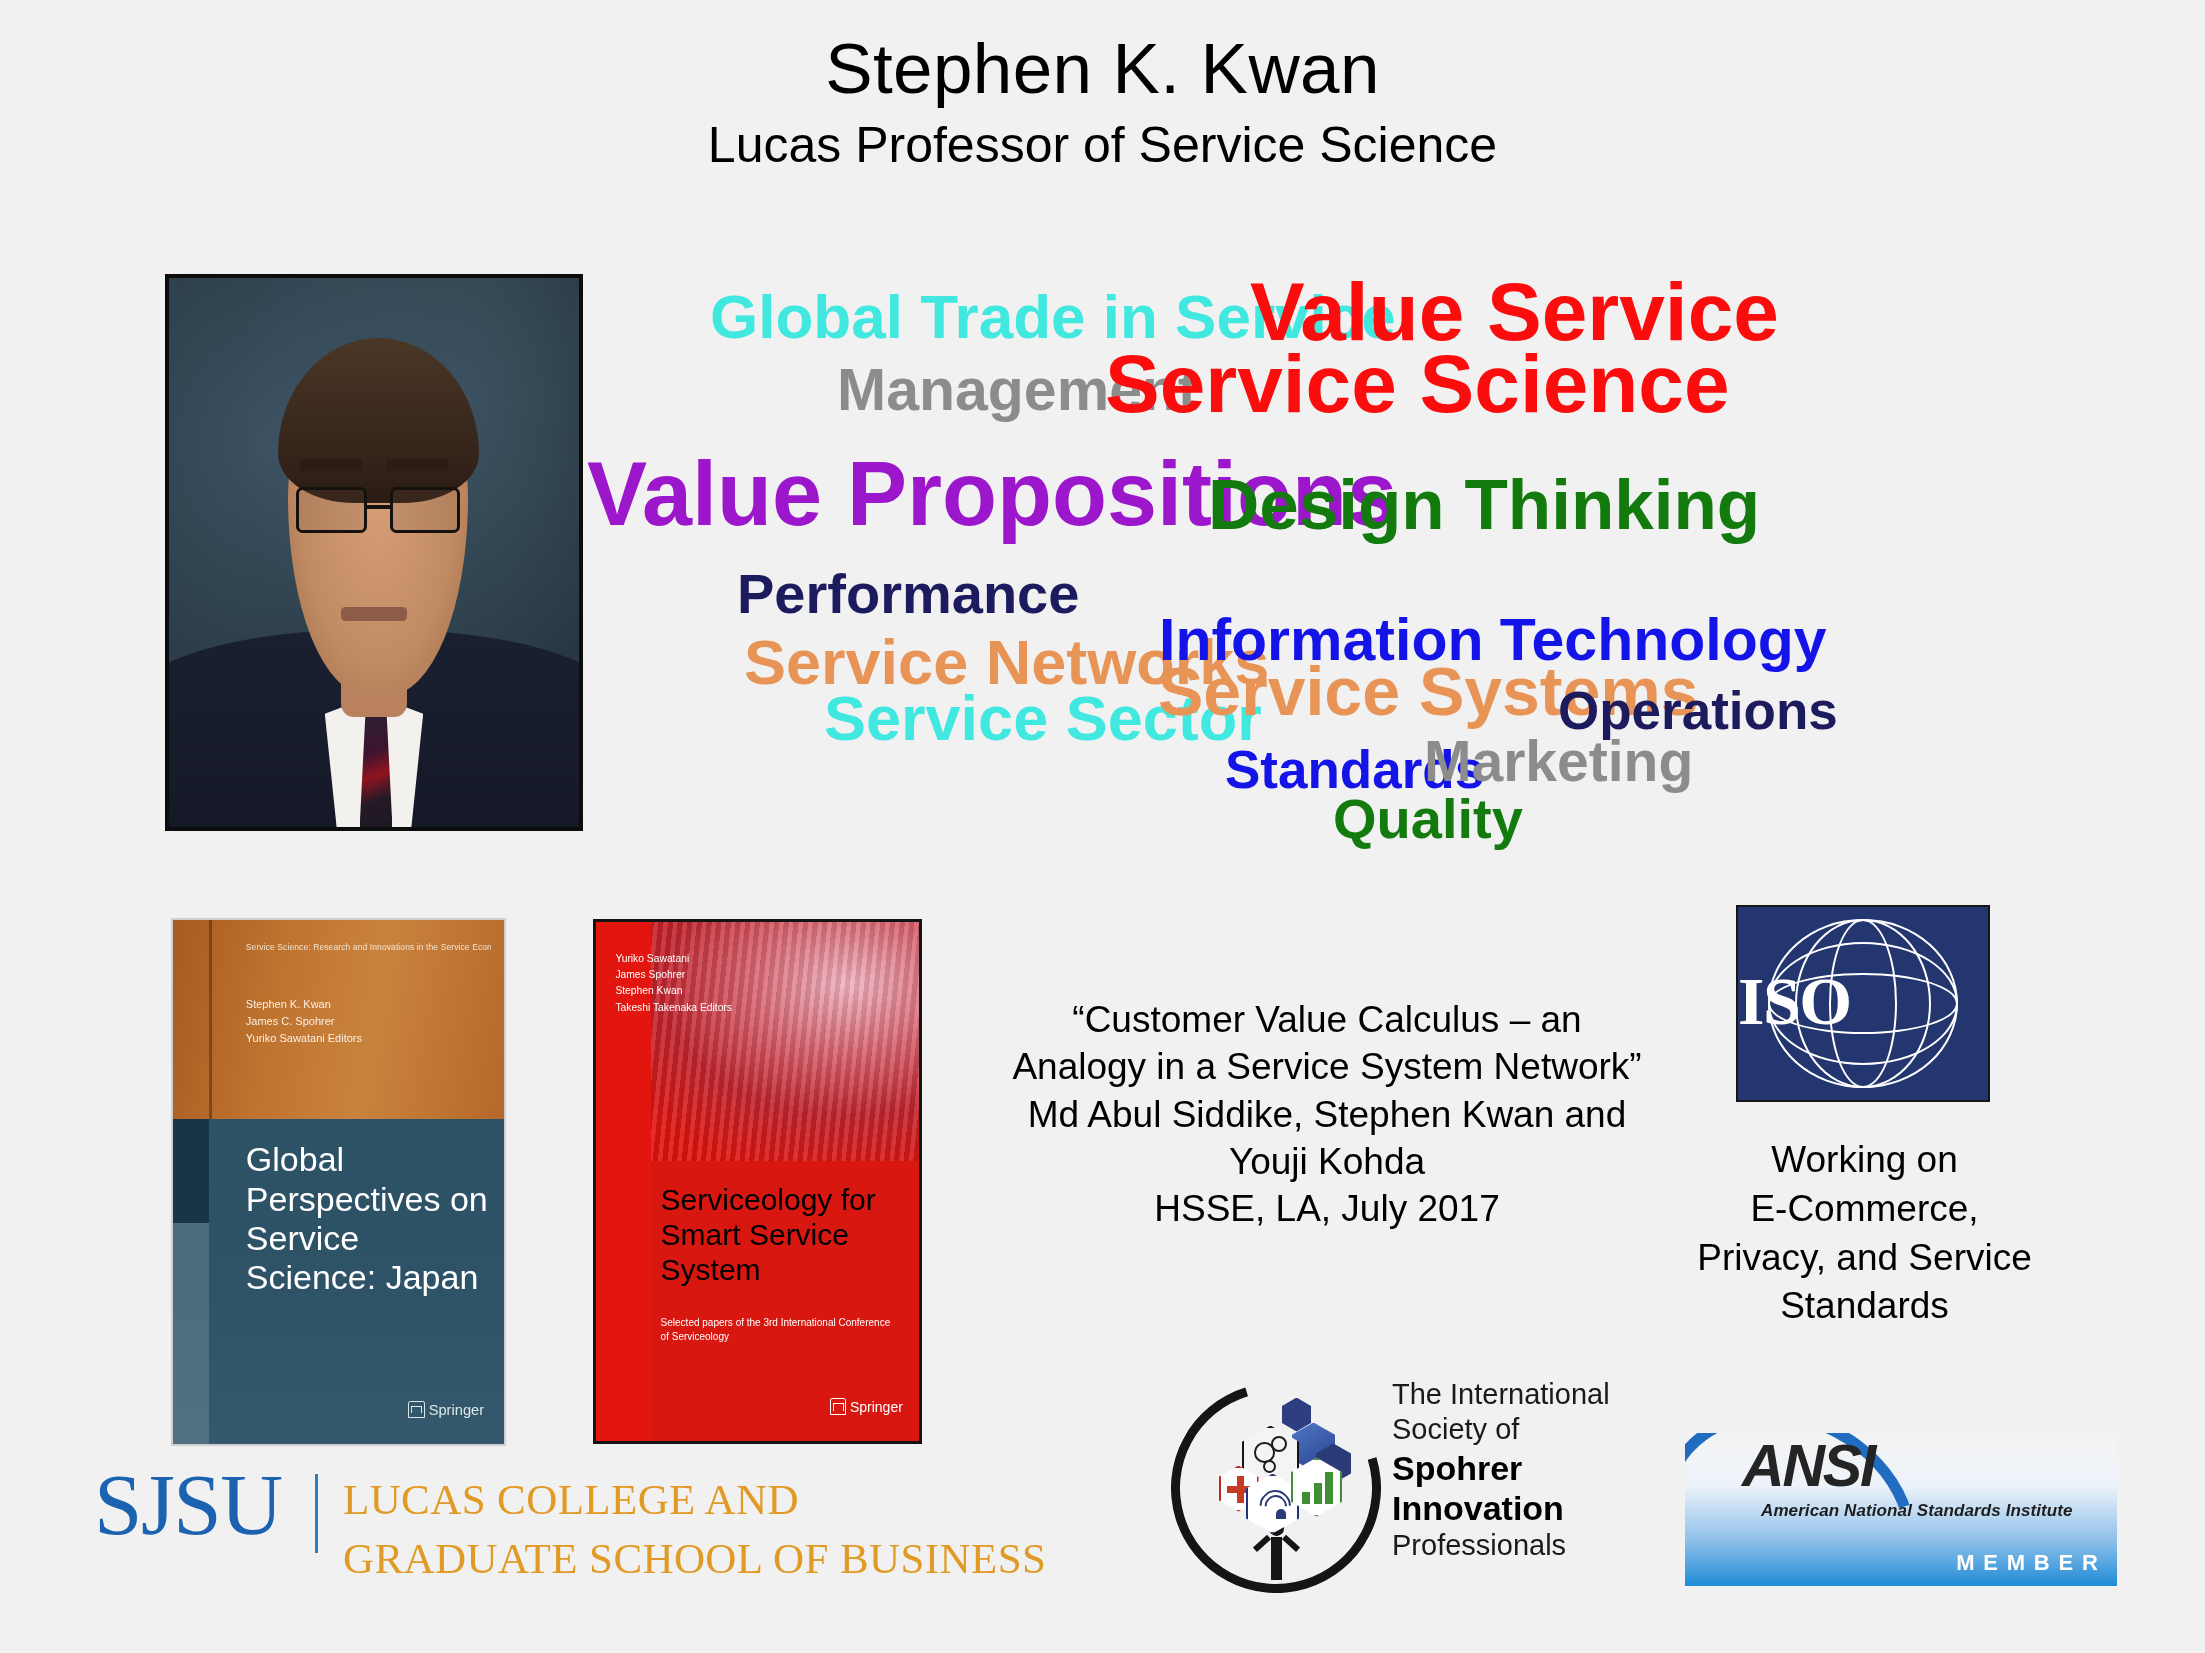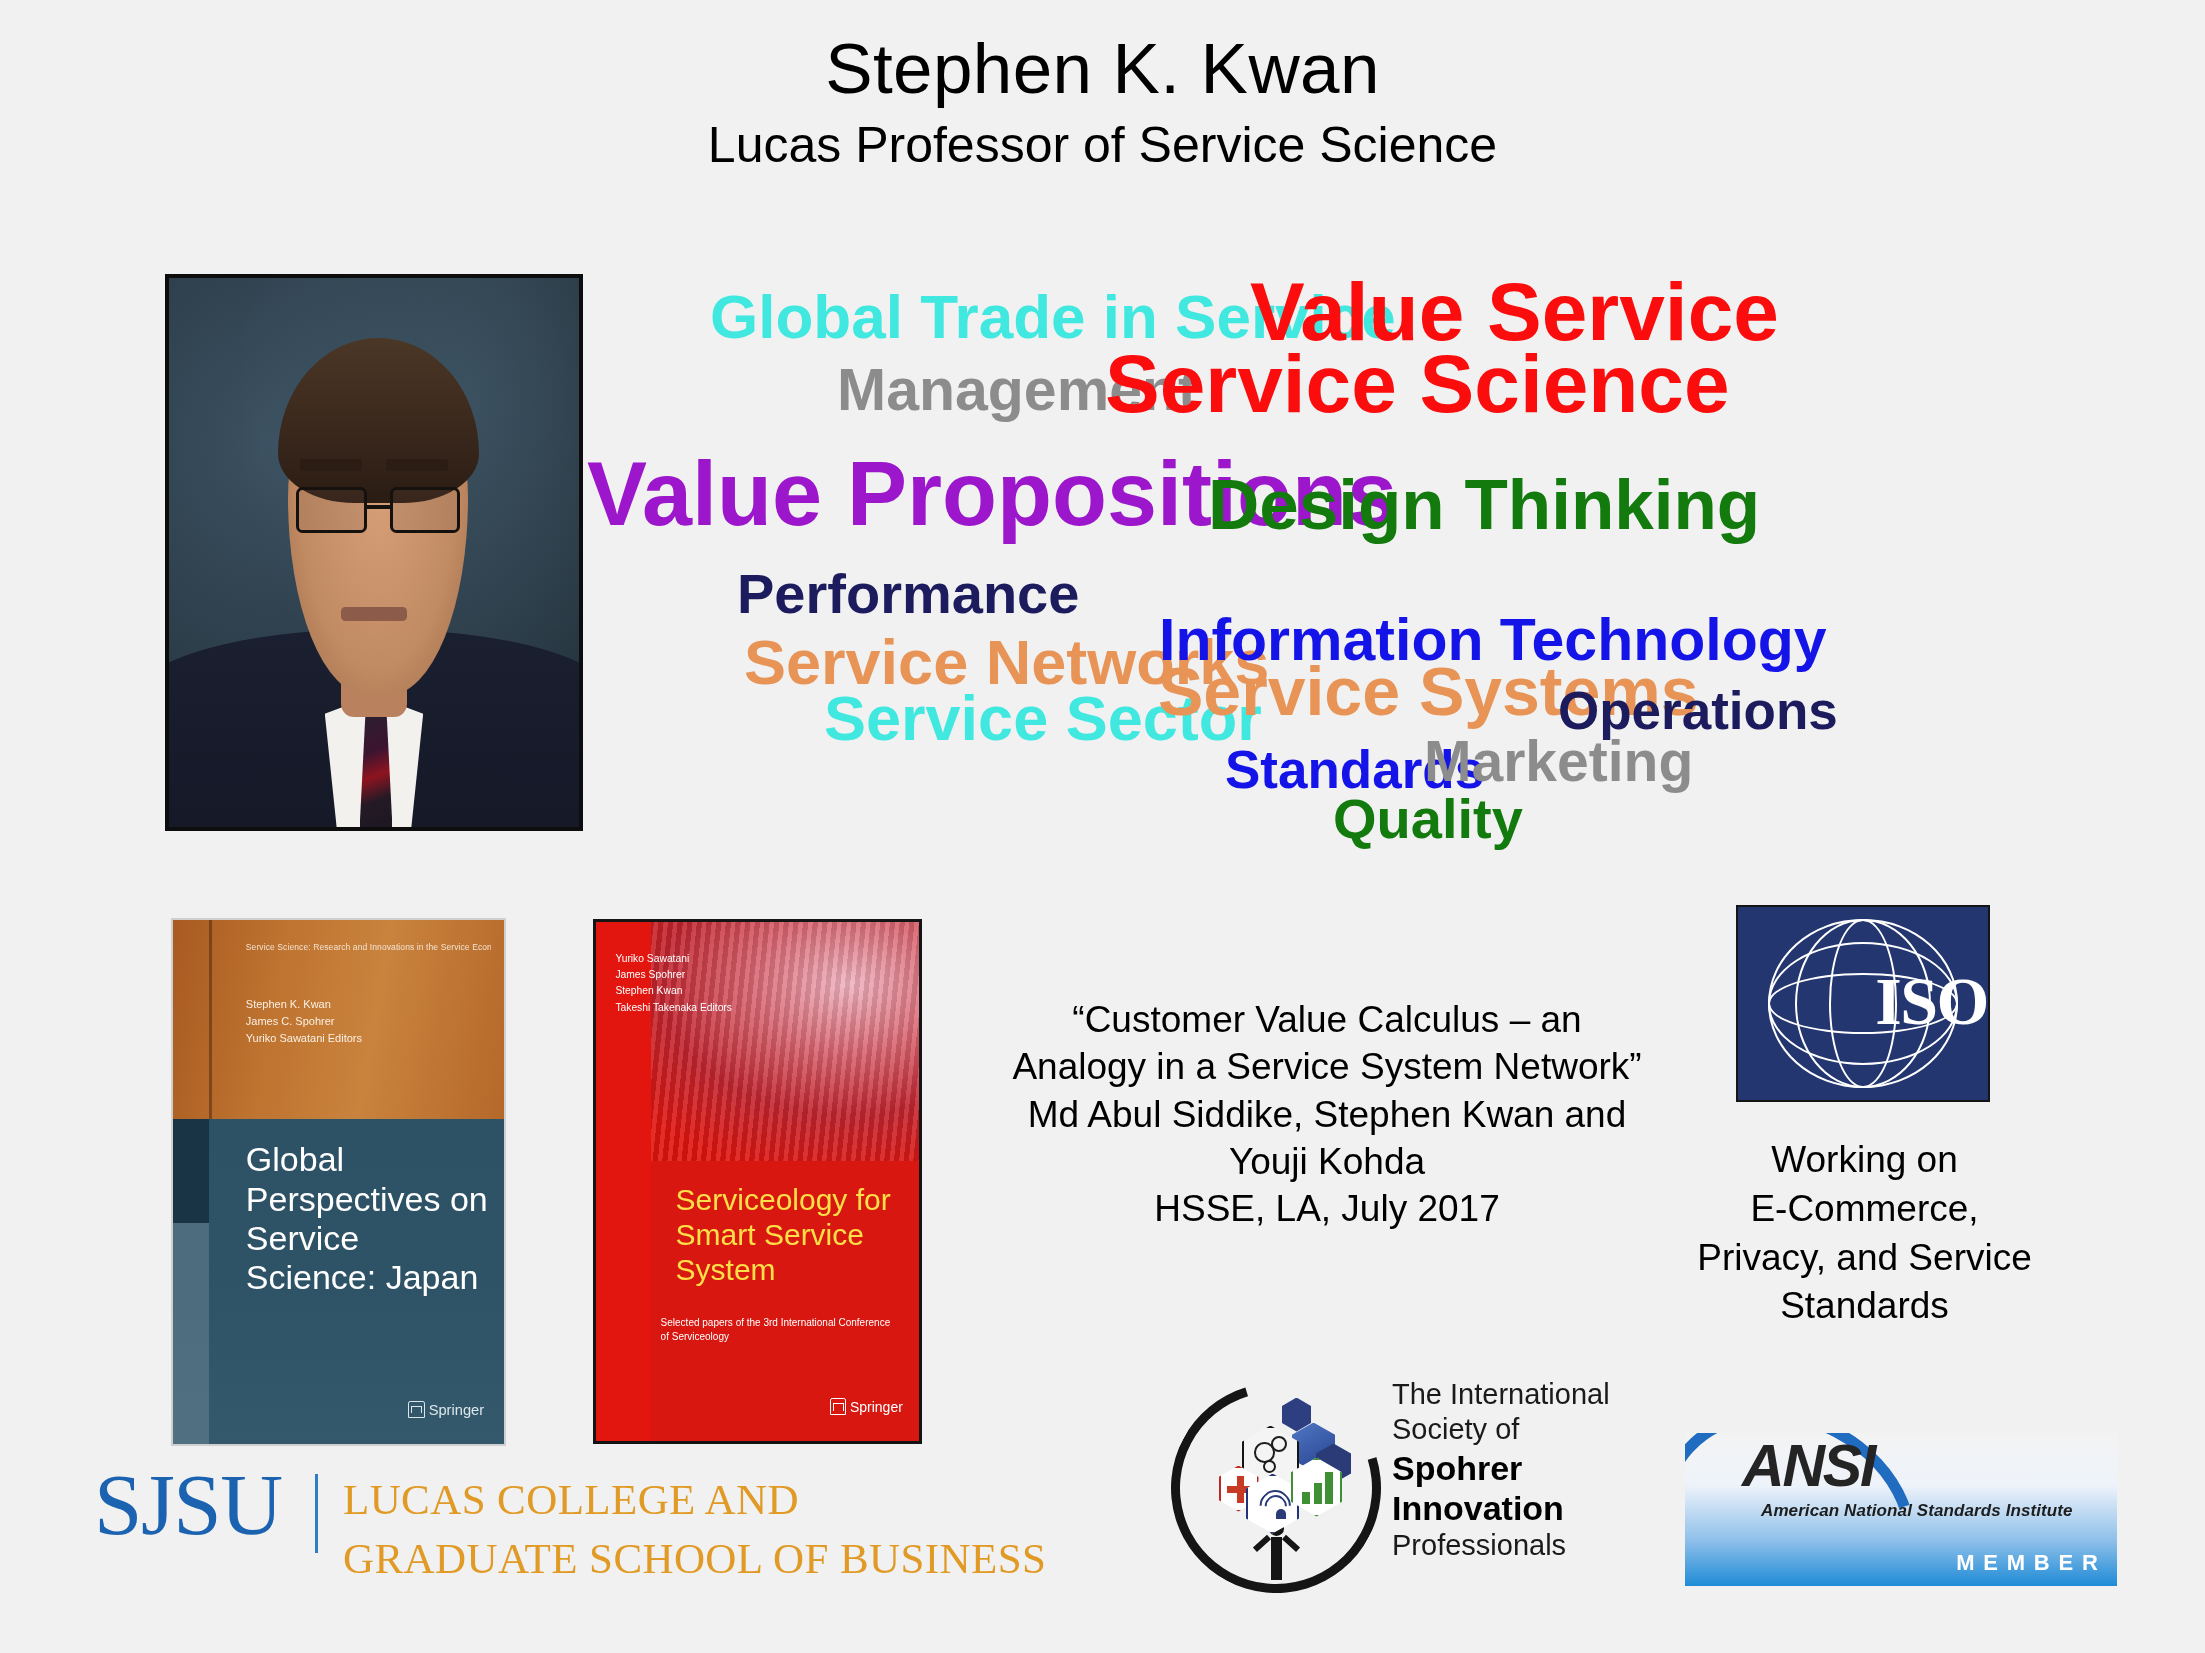--- a/index.html
+++ b/index.html
@@ -118,41 +118,41 @@
     position:absolute;left:593px;top:919px;width:329px;height:525px;
     border:3.7px solid #141414;box-sizing:border-box;overflow:hidden;background:#e2150f;
   }
   .b2-wave{position:absolute;left:0;top:0;width:100%;height:46%;
     background:
       repeating-linear-gradient(96deg, rgba(255,255,255,.10) 0 4.4px, rgba(0,0,0,.10) 4.4px 9.6px),
       radial-gradient(ellipse at 78% 26%, #f0b5c2 0%, #d8646f 28%, #c22630 52%, #e2150f 78%);}
   .b2-left{position:absolute;left:0;top:0;width:17%;height:56%;background:#e2150f;}
   .b2-panel{position:absolute;left:17%;top:46%;width:83%;height:54%;background:#d81711;}
   .b2-auth{position:absolute;left:6%;top:5.5%;width:62%;color:#fff;font-size:10.3px;line-height:1.6;}
-  .b2-title{position:absolute;left:20%;top:50%;width:76%;color:#fde047;font-size:30px;line-height:1.17;font-weight:400;margin-left:15px;}
+  .b2-title{position:absolute;left:20%;top:50%;width:76%;color:#000000;font-size:30px;line-height:1.17;font-weight:400;}
   .b2-sub{position:absolute;left:20%;top:76%;width:74%;color:#fff;font-size:10px;line-height:1.35;}
   .b2-spr{position:absolute;right:5%;bottom:5%;color:#fff;font-size:14px;}
   .spr-logo.w2{border-color:#fff;}
   .spr-logo.w2:after{border-color:#fff;}
 
   
   .center-text{
     position:absolute;left:985px;top:996px;width:684px;text-align:center;
     font-size:37px;line-height:1.28;color:#000;
   }
 
   
   .iso-box{
     position:absolute;left:1736px;top:905px;width:254px;height:197px;
     background:#23366f;border:2.9px solid #151515;box-sizing:border-box;
   }
   .iso-globe{position:absolute;inset:6% 12%;}
   .iso-globe .ell{position:absolute;border:2.2px solid #fff;border-radius:50%;box-sizing:border-box;}
   .iso-text{
-    position:absolute;left:0;right:0;top:31%;text-align:right;
+    position:absolute;left:0;right:0;top:31%;text-align:left;
     color:#fff;font-size:68px;font-weight:700;letter-spacing:-1.5px;
     font-family:"Liberation Serif", serif;line-height:1;
   }
   .iso-caption{
     position:absolute;left:1640px;top:1136px;width:449px;text-align:center;
     font-size:37px;line-height:1.32;color:#000;
   }
 
   
   .sjsu{position:absolute;left:94px;top:1467px;width:1088px;height:132px;}

